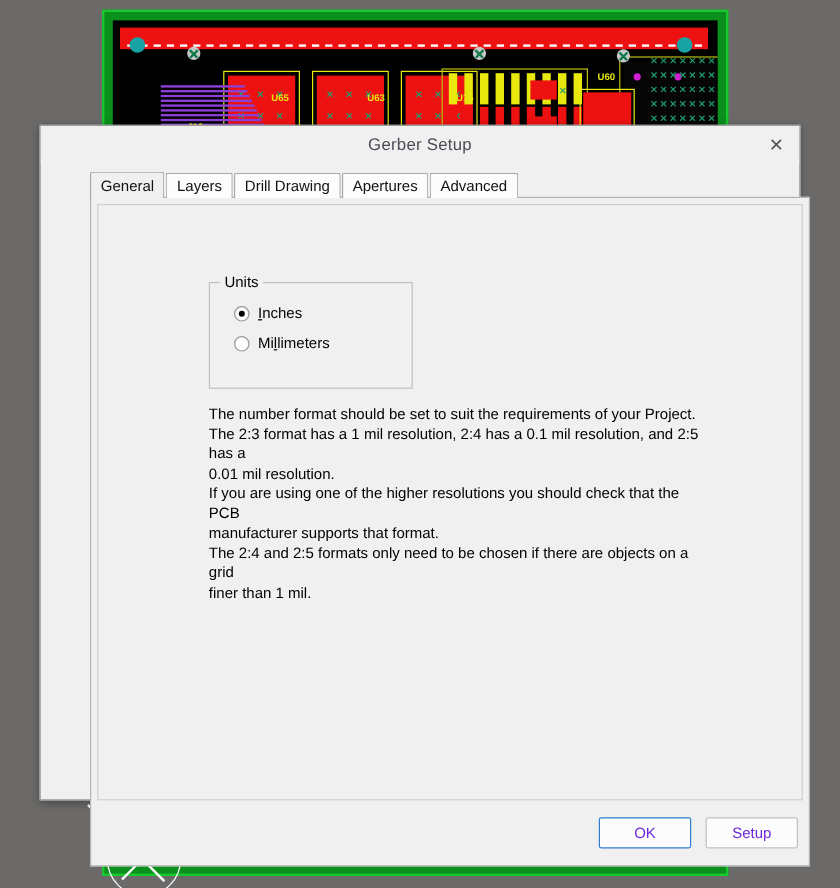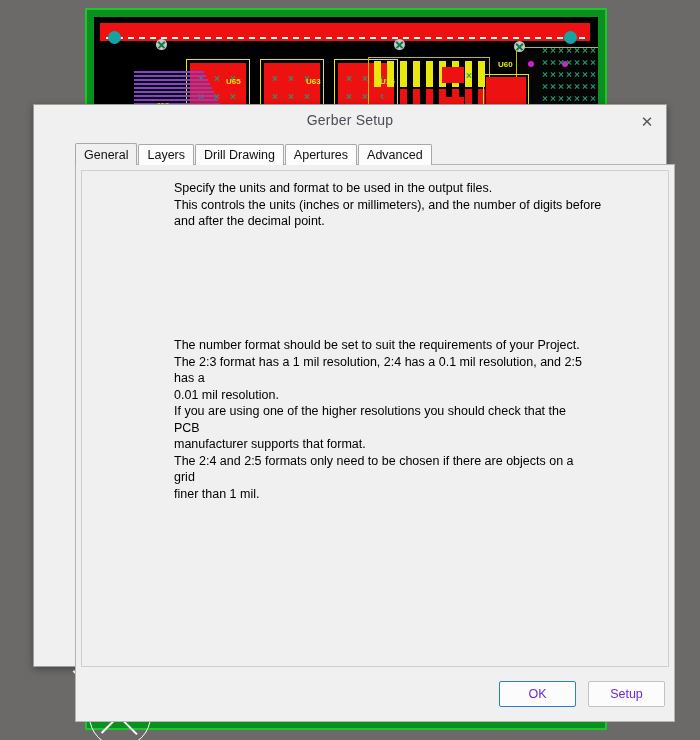--- a/index.html
+++ b/index.html
@@ -907,24 +907,32 @@
     </div>
 
   <div id="dialog-titlebar">
     <div id="dialog-title">Gerber Setup</div>
     <button id="close-button">✕</button>
   </div>
 
   <div id="tabpanel">
     <div id="tabpanel-inner">
 
-      <div id="intro-text" class="body-text">Specify the units and format to be used in the output files.
-This controls the units (inches or millimeters), and the number of digits before
-and after the decimal point.</div>
-
+
+      <fieldset-like id="units-group" class="groupbox">
+        <span class="groupbox-label">Units</span>
+      <div class="radio-row checked" style="left: 20px; top: 18px;">
+            <span class="radio-mark"></span>
+            <span class="radio-label"><u>I</u>nches</span>
+          </div>
+          <div class="radio-row" style="left: 20px; top: 43px;">
+            <span class="radio-mark"></span>
+            <span class="radio-label">Mi<u>l</u>limeters</span>
+          </div>
+        </fieldset-like>
 
 
       <div id="explain-text" class="body-text">The number format should be set to suit the requirements of your Project.
 The 2:3 format has a 1 mil resolution, 2:4 has a 0.1 mil resolution, and 2:5 has a
 0.01 mil resolution.
 If you are using one of the higher resolutions you should check that the PCB
 manufacturer supports that format.
 The 2:4 and 2:5 formats only need to be chosen if there are objects on a grid
 finer than 1 mil.</div>
 

